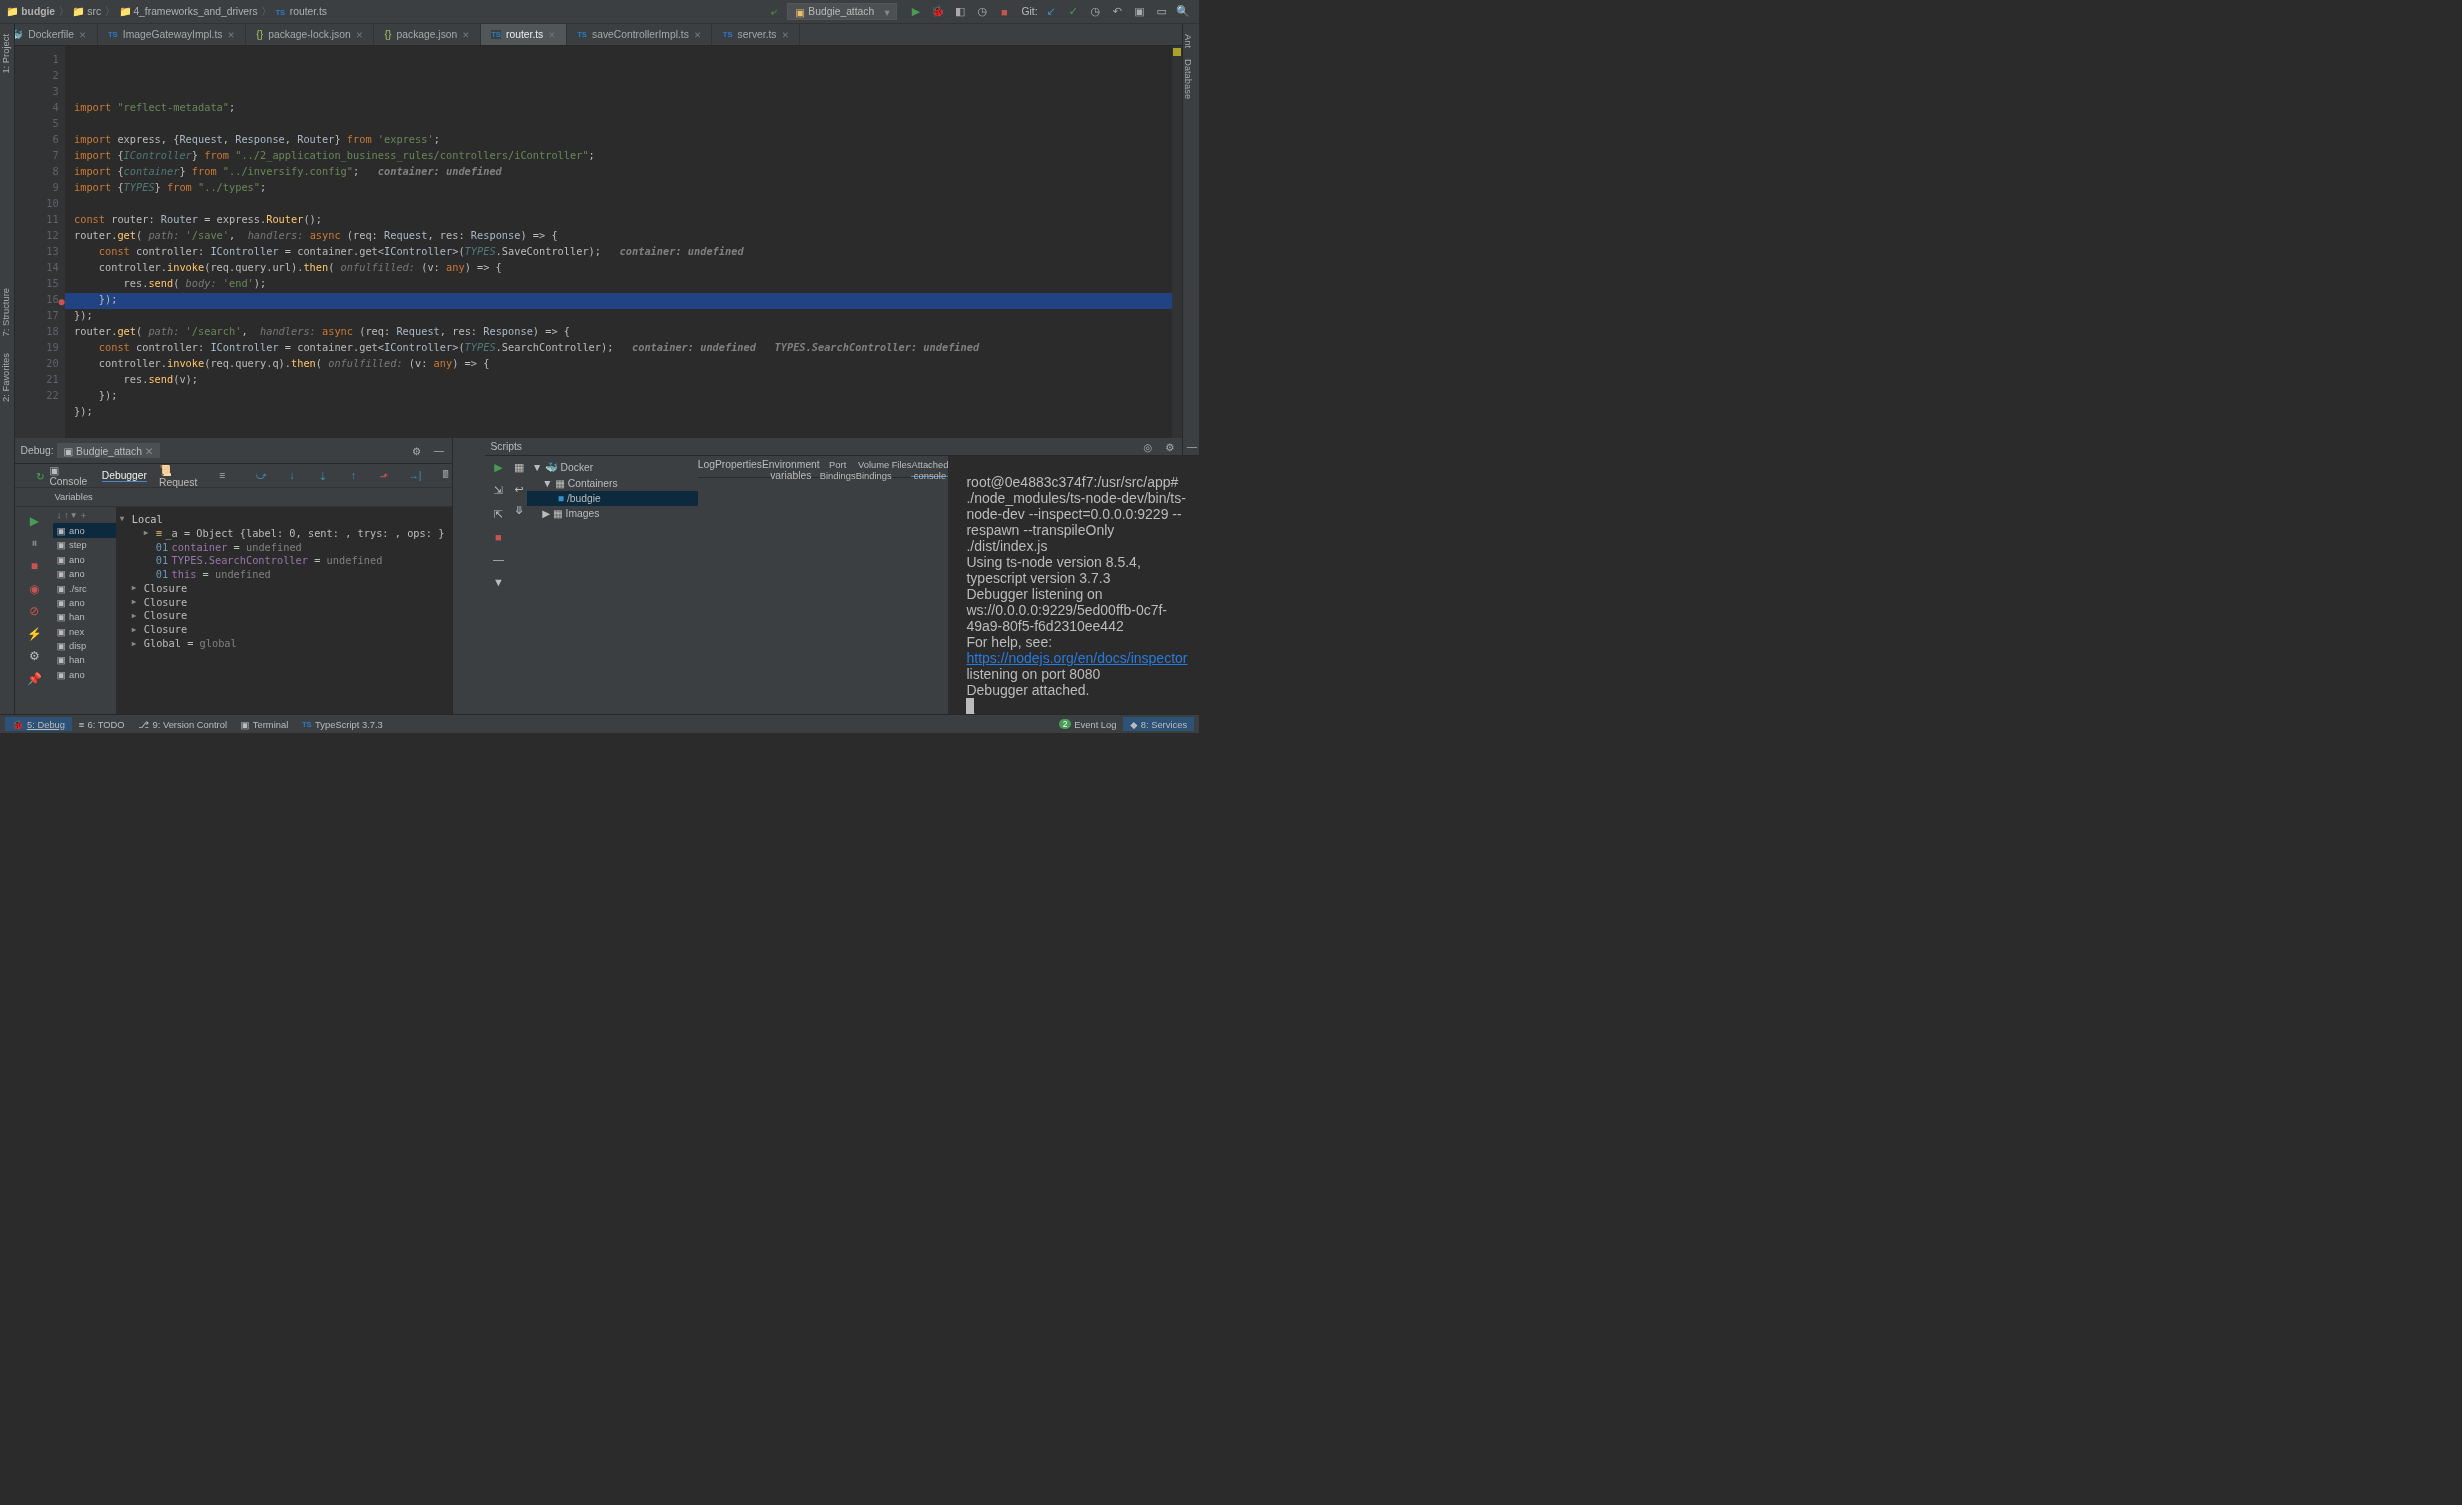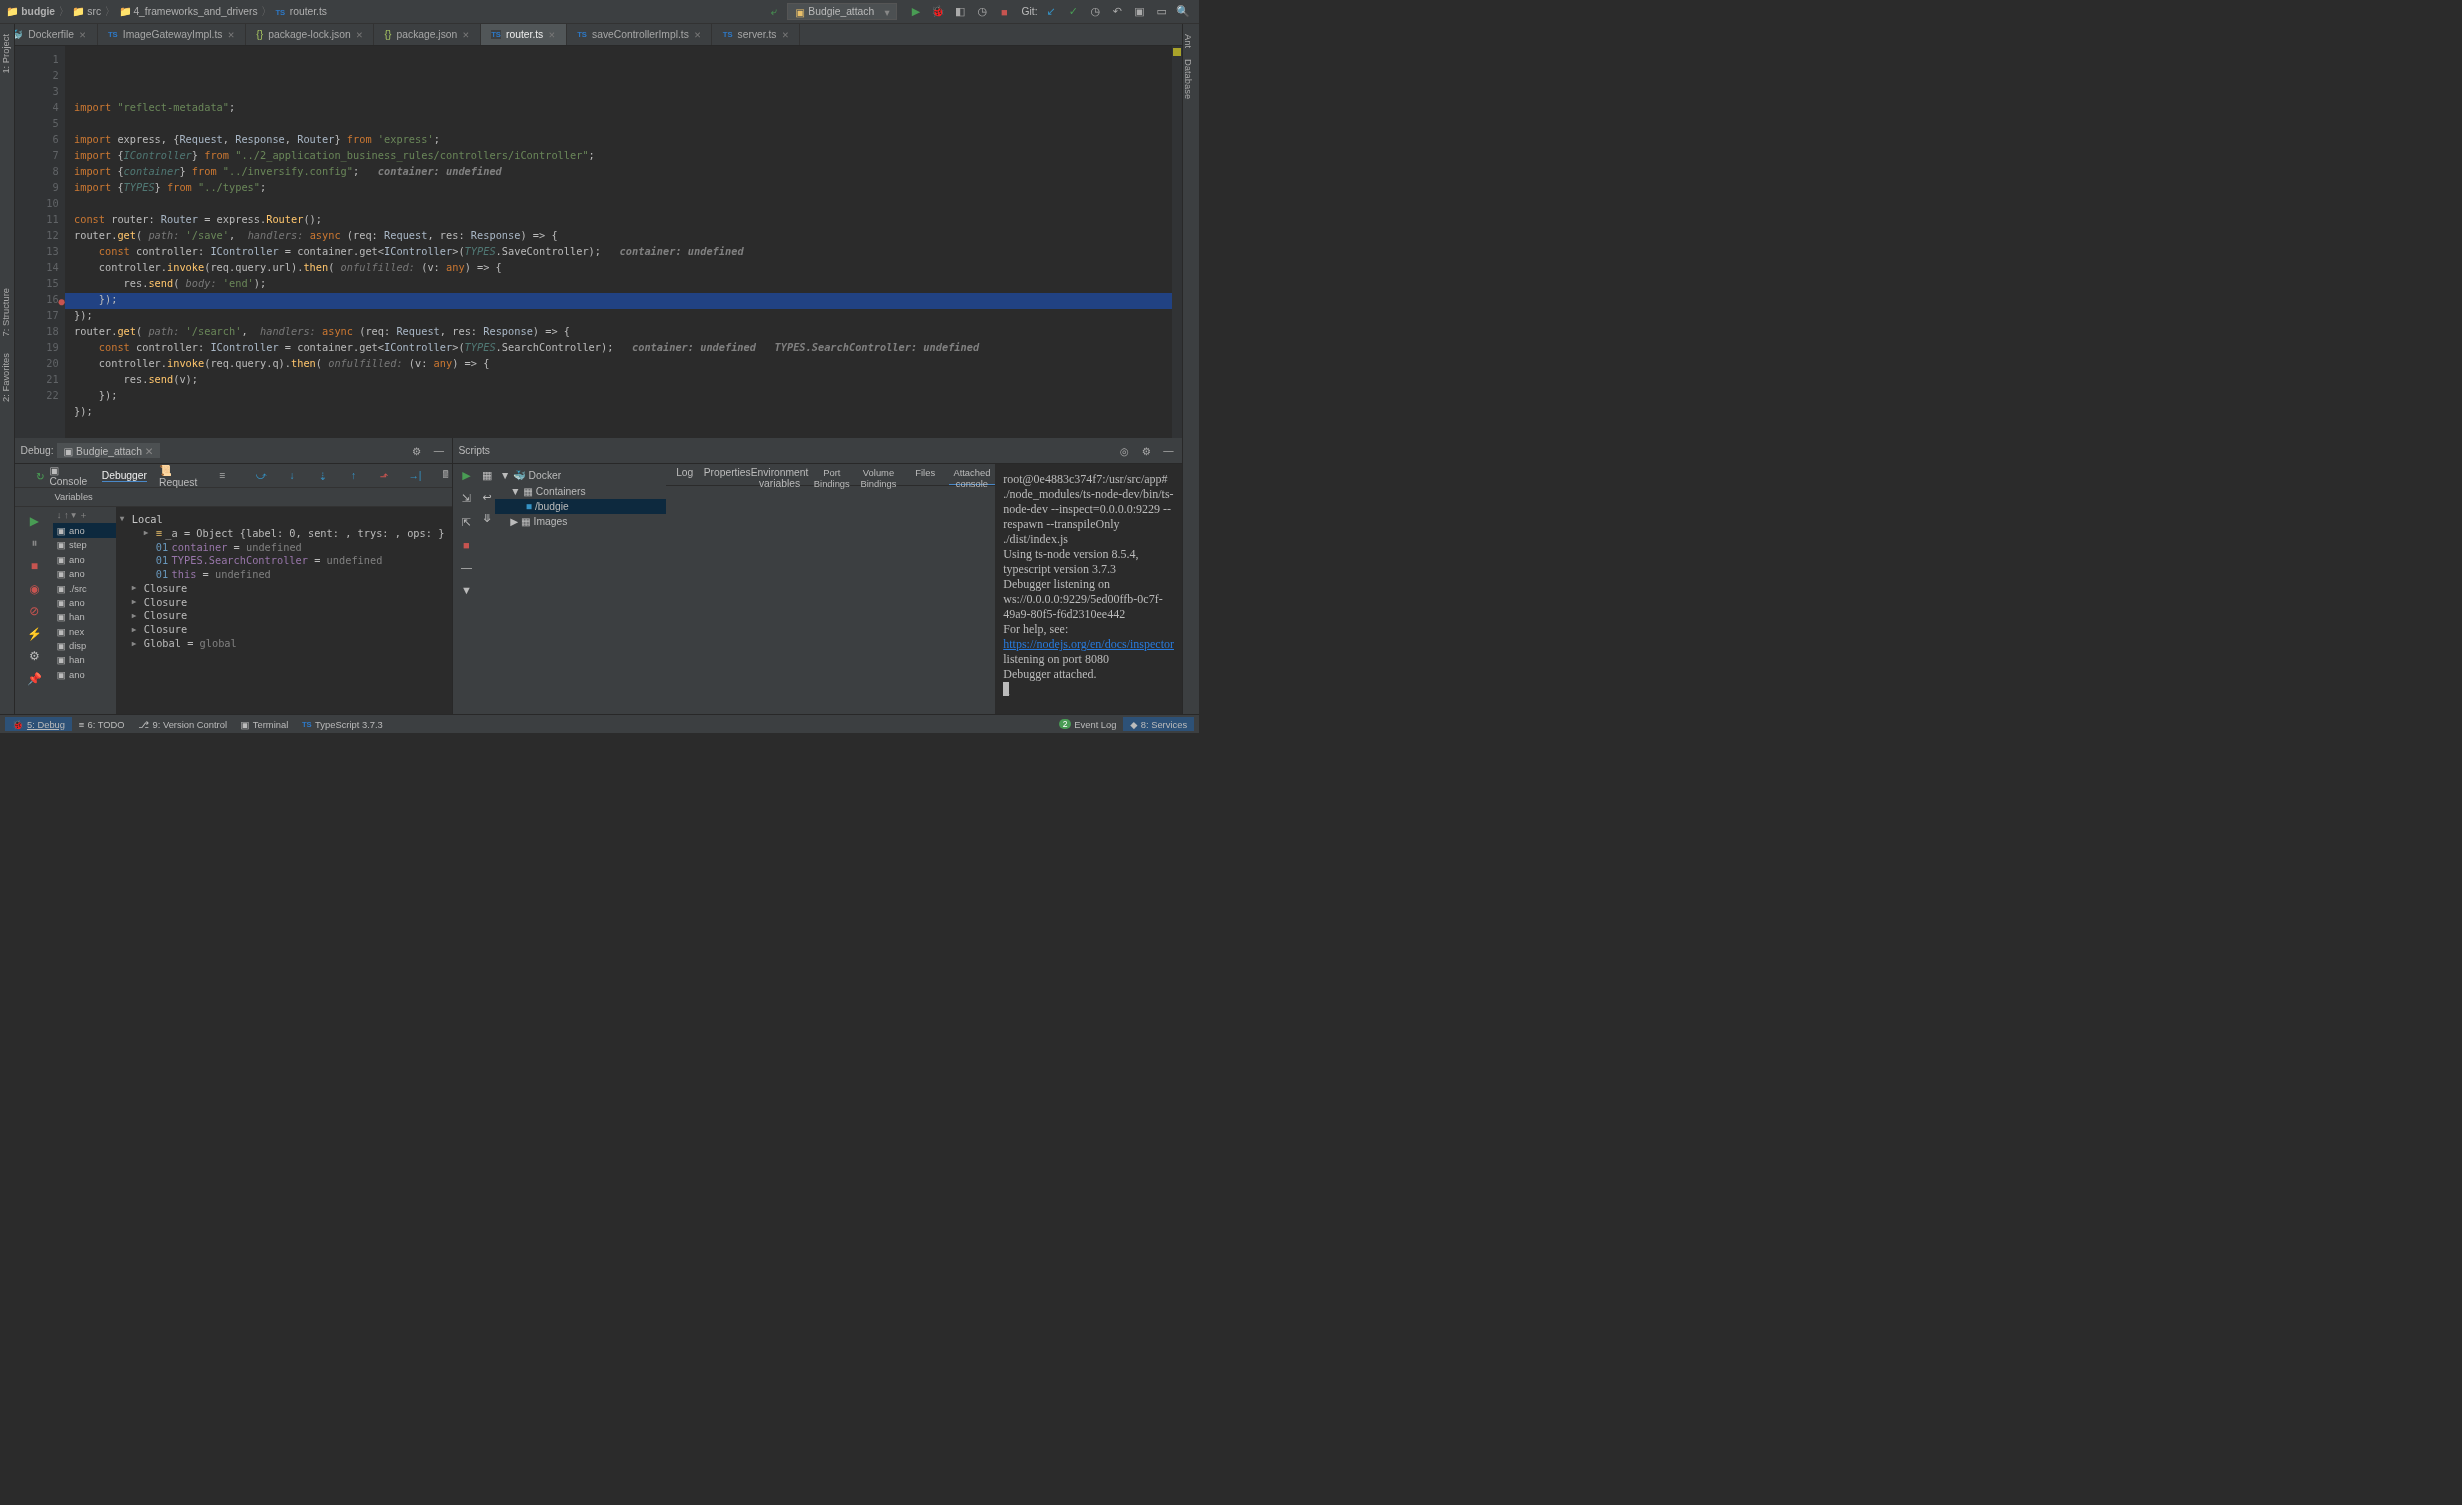--- a/index.html
+++ b/index.html
@@ -30,21 +30,21 @@
   .fn { color:#ffc66d;}
   .cmt { color:#808080; font-style:italic;font-weight:bold;}
   .param-hint { color:#787878; font-style:italic;}
   .crumb-footer {position:absolute; bottom:0; left:0; right:0; height:20.5px; background:#3c3f41; font-size:10.3px; padding:1.7px 12px; border-top:0.9px solid #282828;}
   
   .left-strip { position:absolute; left:0; top:24px; bottom:19px; width:15.4px; background:#3c3f41; border-right:0.9px solid #282828;}
   .right-strip { position:absolute; right:0; top:24px; bottom:19px; width:17px; background:#3c3f41; border-left:0.9px solid #282828;}
   .strip-lbl { writing-mode:vertical-rl; font-size:9.4px; color:#aaa; margin-top:10.3px; text-align:center;}
   .strip-lbl.l { transform:rotate(180deg);}
   
-  .debug-panel { position:absolute; left:15.4px; right:17px; top:438px; height:276px; background:#3c3f41; display:flex;}
+  .debug-panel { position:absolute; left:15.4px; right:17px; top:438px; height:276px; background:#3c3f41; display:flex;gap:32px;}
   .debug-left { width:438px; border-right:0.9px solid #282828; display:flex; flex-direction:column;}
   .debug-hdr {height:26px; border-bottom:0.9px solid #282828; display:flex; align-items:center; padding:0 5.1px; font-size:10.3px;}
   .sub-tabs { height:24px; display:flex; align-items:center; gap:12px; padding-left:34px; font-size:10.3px; border-bottom:0.9px solid #323232;}
   .sub-tabs .act { border-bottom:1.7px solid #4a88c7; color:#eee;}
   .frames-vars { flex:1; display:flex;}
   .side-icons { width:38px; background:#3c3f41; display:flex; flex-direction:column; align-items:center; gap:8.6px; padding-top:6.8px;}
   .side-icons span{font-size:12px;}
   .frames-list { width:63px; background:#3c3f41; font-size:9.4px; }
   .frames-list div{padding:1.7px 3.4px; display:flex; gap:3.4px; align-items:center;}
   .frames-list .sel{background:#0d293e;}
@@ -54,21 +54,21 @@
   .srv-side { width:26px; background:#3c3f41; display:flex; flex-direction:column; align-items:center; gap:10.3px; padding-top:5.1px;}
   .srv-tree { width:171px; background:#3c3f41; font-size:10.3px; padding-top:3.4px;}
   .srv-tree div{padding:1.7px 5.1px;}
   .srv-tree .sel{background:#0d293e;}
   .srv-main { flex:1; display:flex; flex-direction:row;}
   .srv-tabs { height:22px; display:flex; border-bottom:0.9px solid #2b2b2b;}
   .srv-tab { flex:1; text-align:center; font-size:10.3px; padding-top:3.4px;}
   .srv-tabs2 { height:22px; display:flex; border-bottom:0.9px solid #2b2b2b;}
   .srv-tab2 { flex:1; text-align:center; font-size:9.4px; padding-top:3.4px;}
   .srv-tab2.act{ border-bottom:1.7px solid #4a88c7;}
-  .term { flex:1; background:#2b2b2b; font-family:Liberation Serif, serif; font-size:12px; padding:8px; white-space:pre-wrap; color:#bbb;}
+  .term { flex:1; background:#2b2b2b; font-family:Liberation Sans, sans-serif; font-size:14px; padding:18px; white-space:pre-wrap; color:#bbb;}
   .term a{color:#287bde; text-decoration:underline;}
   .status-bar { position:absolute; left:0; right:0; bottom:0; height:19px; background:#3c3f41; border-top:0.9px solid #282828; display:flex; align-items:center; font-size:9.4px; padding:0 5.1px;}
   .status-bar .itm{display:flex; align-items:center; gap:3.4px; padding:1.7px 6.8px;}
   .status-bar .hi{background:#2d5177;}
   .tree-row{display:flex; align-items:center; gap:3.4px; padding:0.9px 0; font-family:Menlo,monospace; font-size:10.3px;}
   .tri{color:#888; font-size:7.7px; display:inline-block; width:8.6px;}
   .mini-map{position:absolute; top:46px; right:17px; width:10.3px; bottom:295px; background:#313335;}
   .yellow-box{width:8.6px;height:8.6px;background:#a9a32a;margin:1.7px auto;}
 </style>
 </head>

